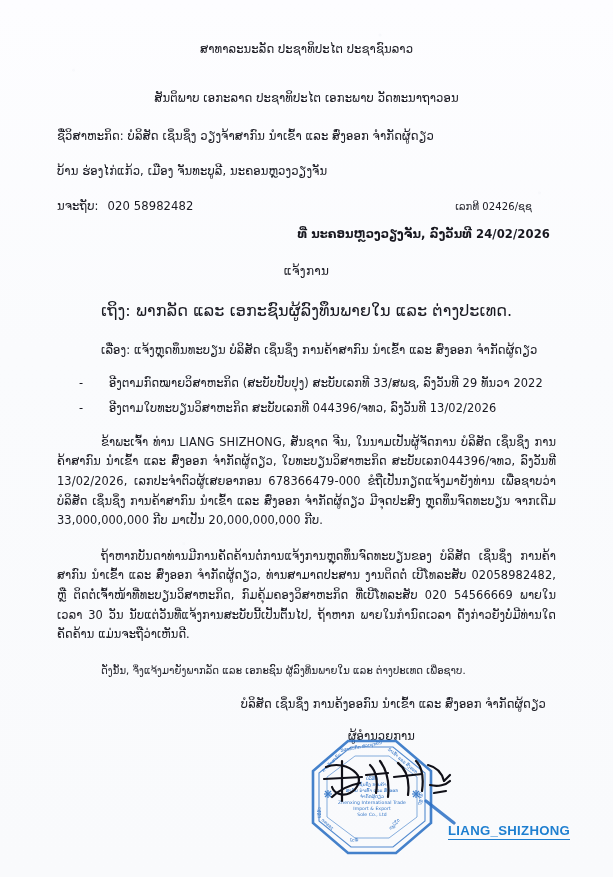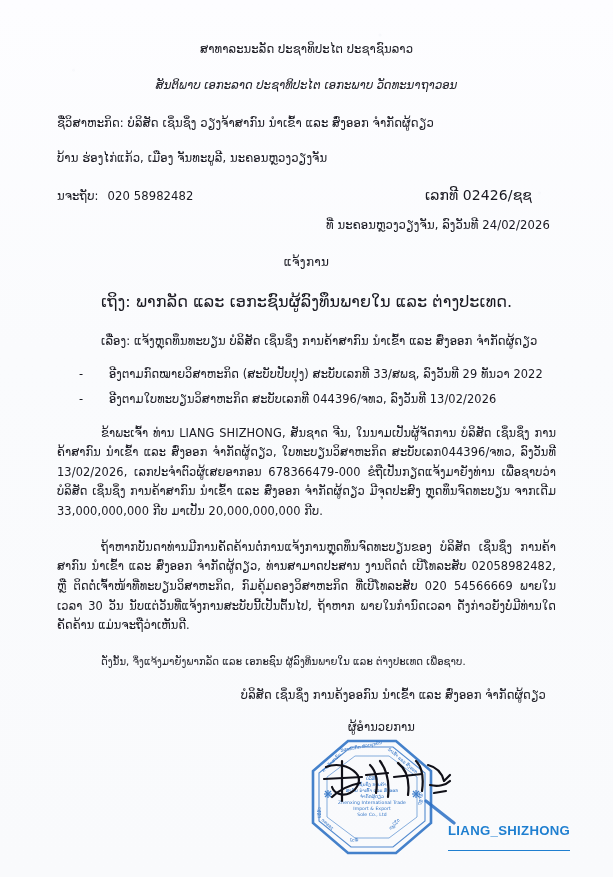--- a/index.html
+++ b/index.html
@@ -44,49 +44,49 @@
     line-height: 1.62;
     color: #181820;
     letter-spacing: 0.1px;
   }
   .hdr1 {
     margin-top: 40px;
     text-align: center;
     font-size: 11.6px;
   }
   .hdr2 {
-    margin-top: 17px;
-    text-align: center;
-    font-size: 11.6px;
-    font-style: italic;
+    margin-top: 30px;
+    text-align: center;
+    font-size: 11.6px;
   }
   .org-name {
     margin-top: 19px;
     text-align: left;
     font-size: 11.6px;
   }
   .org-addr {
     margin-top: 17px;
     text-align: left;
     font-size: 11.6px;
   }
   .row-phone-docno {
     margin-top: 16px;
     display: flex;
     align-items: baseline;
     justify-content: space-between;
   }
   .phone { font-size: 11.6px; white-space: nowrap; }
   .phone .num { margin-left: 9px; }
-  .docno { font-size: 14px; white-space: nowrap; padding-right: 24px; }
+  .docno { font-size: 10px; white-space: nowrap; padding-right: 24px; }
   .place-date {
     margin-top: 9px;
     text-align: right;
     font-size: 11.6px;
     padding-right: 6px;
+    font-weight: bold;
   }
   .title {
     margin-top: 18px;
     text-align: center;
     font-size: 12px;
     letter-spacing: 0.3px;
   }
   .subject-to {
     margin-top: 17px;
     padding-left: 44px;
@@ -207,21 +207,21 @@
   .printed-name {
     position: absolute;
     left: 448px;
     top: 88px;
     color: #1f7fd0;
     font-size: 13.2px;
     font-weight: 700;
     letter-spacing: 0.3px;
     font-family: "Liberation Sans", sans-serif;
     border-bottom: 1.6px solid #1f7fd0;
-    padding-bottom: 12px;
+    padding-bottom: 1px;
   }
   .sig-slash {
     position: absolute;
     left: 424px;
     top: 64px;
     width: 34px;
     height: 28px;
     pointer-events: none;
   }
 </style>

